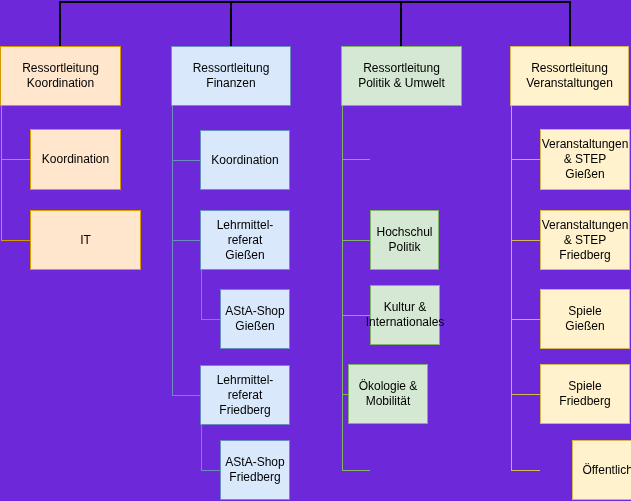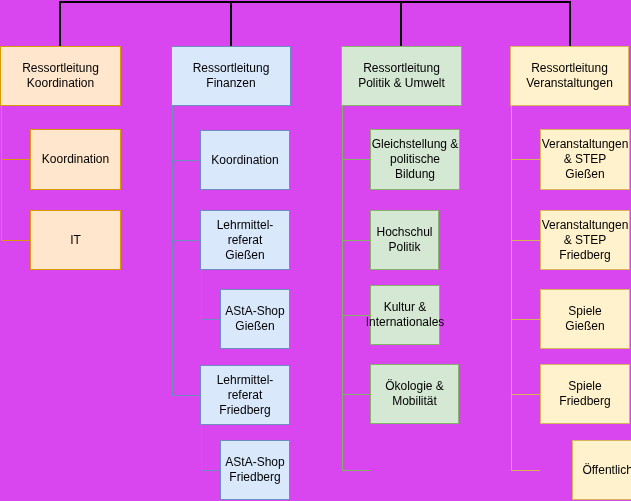--- a/index.html
+++ b/index.html
@@ -1,20 +1,20 @@
 <!DOCTYPE html>
 <html><head>
 <meta charset="utf-8">
 <style>
   html, body { margin: 0; padding: 0; background: #ffffff; }
   #canvas {
     position: relative;
     width: 631px;
     height: 501px;
-    background: #d946ef;
+    background: #6d28d9;
     font-family: "Liberation Sans", sans-serif;
     overflow: hidden;
   }
   #edges {
     position: absolute;
     left: 0; top: 0;
     width: 631px; height: 501px;
   }
   .node {
     position: absolute;
@@ -48,46 +48,43 @@
     <path d="M172 106 V395 M172 160 H200 M172 240 H200 M172 395 H200 M201 270 V319 H220 M201 425 V470 H220" fill="none" stroke="#6C8EBF" stroke-width="1"></path>
 
     <path d="M342 106 V470 M342 159 H370 M342 240 H370 M342 315 H370 M342 394 H370 M342 470 H370" fill="none" stroke="#82B366" stroke-width="1"></path>
 
     <path d="M511 106 V470 M511 159 H540 M511 240 H540 M511 319 H540 M511 394 H540 M511 470 H540" fill="none" stroke="#D6B656" stroke-width="1"></path>
   </svg>
 
   <div class="node orange" style="left:0px;top:46px;width:121px;height:60px">Ressortleitung
 Koordination</div>
   <div class="node orange" style="left:30px;top:129px;width:91px;height:61px">Koordination</div>
-  <div class="node orange" style="left:30px;top:210px;width:91px;height:60px">IT</div>
+  <div class="node orange" style="left:30px;top:210px;width:111px;height:60px">IT</div>
 
   <div class="node blue" style="left:171px;top:46px;width:120px;height:60px">Ressortleitung
 Finanzen</div>
   <div class="node blue" style="left:200px;top:130px;width:90px;height:60px">Koordination</div>
   <div class="node blue" style="left:200px;top:210px;width:90px;height:60px">Lehrmittel-
 referat
 Gießen</div>
   <div class="node blue" style="left:220px;top:289px;width:70px;height:60px">AStA-Shop
 Gießen</div>
   <div class="node blue" style="left:200px;top:365px;width:90px;height:60px">Lehrmittel-
 referat
 Friedberg</div>
   <div class="node blue" style="left:220px;top:440px;width:70px;height:60px">AStA-Shop
 Friedberg</div>
 
   <div class="node green" style="left:341px;top:46px;width:121px;height:60px">Ressortleitung
 Politik &amp; Umwelt</div>
-  <div class="node green" style="left:370px;top:129px;width:90px;height:61px">Gleichstellung &amp;
-politische
-Bildung</div>
   <div class="node green" style="left:370px;top:210px;width:69px;height:60px">Hochschul
 Politik</div>
   <div class="node green" style="left:370px;top:285px;width:70px;height:60px">Kultur &amp;
 Internationales</div>
-  <div class="node green" style="left:370px;top:364px;width:89px;height:60px">Ökologie &amp;
+  <div class="node green" style="left:348px;top:364px;width:80px;height:60px">Ökologie &amp;
 Mobilität</div>
 
   <div class="node yellow" style="left:510px;top:46px;width:119px;height:60px">Ressortleitung
 Veranstaltungen</div>
   <div class="node yellow" style="left:540px;top:129px;width:90px;height:61px">Veranstaltungen
 &amp; STEP
 Gießen</div>
   <div class="node yellow" style="left:540px;top:210px;width:90px;height:60px">Veranstaltungen
 &amp; STEP
 Friedberg</div>

